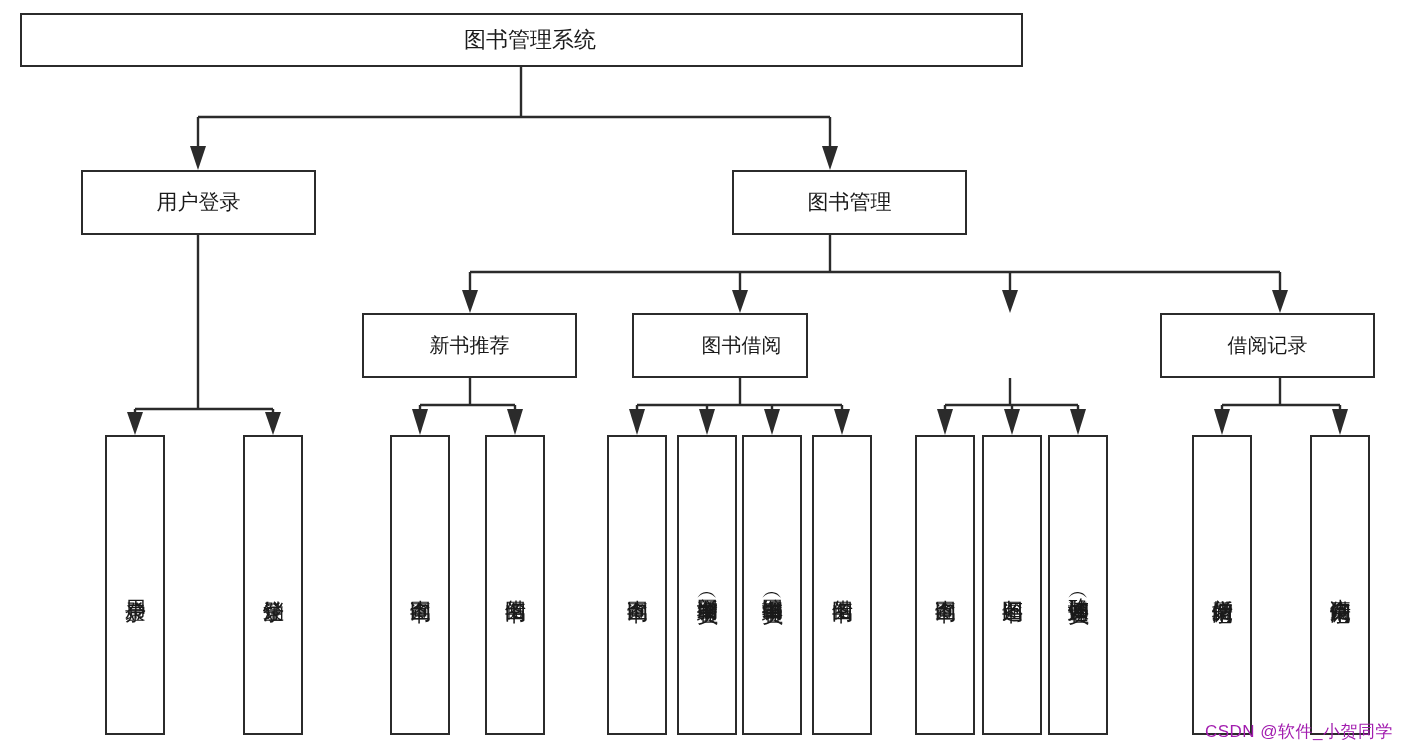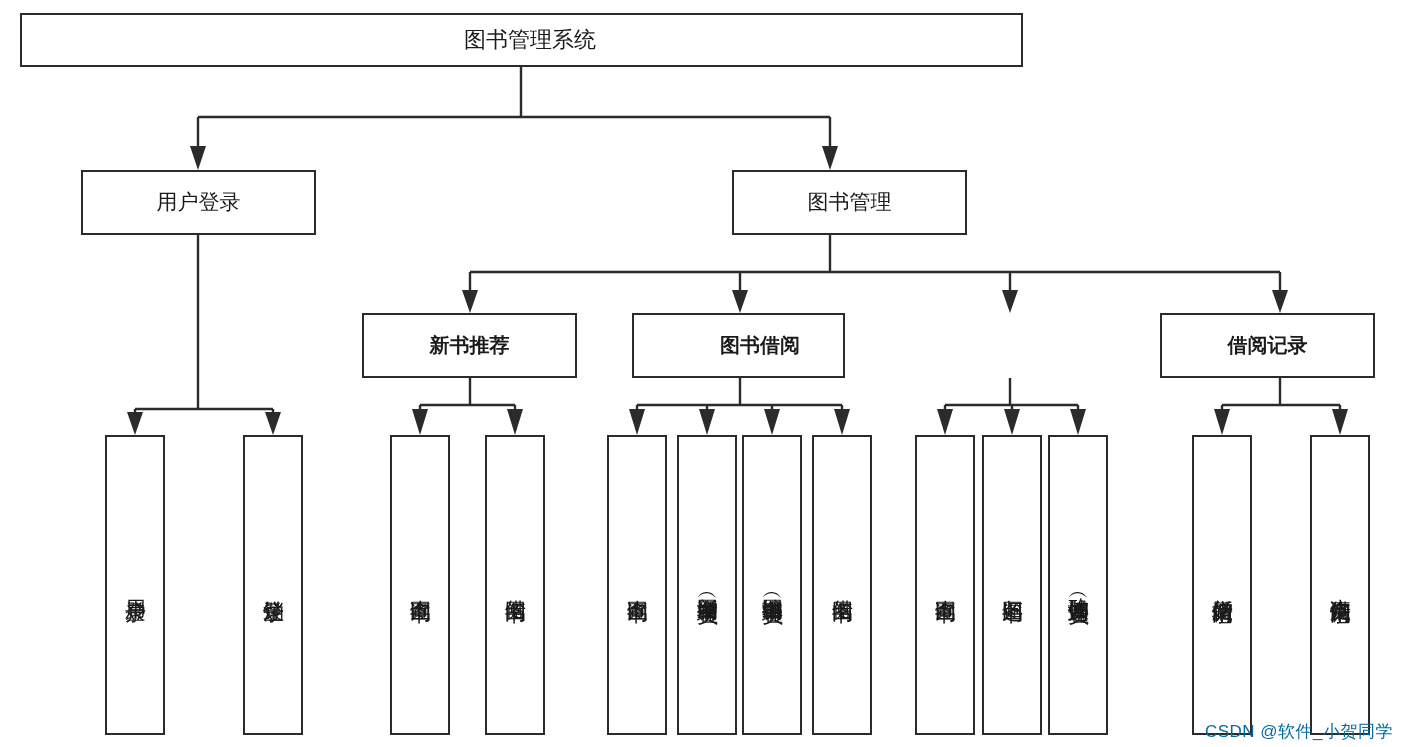--- a/index.html
+++ b/index.html
@@ -28,21 +28,20 @@
   }
   .node.root{
     font-size:22px;
     padding-left:17px;
   }
   .node.level2{
     font-size:21px;
   }
   .node.level3{
     font-size:20px;
-    font-weight:bold;
   }
   .node.leaf{
     font-size:21px;
     writing-mode:vertical-rl;
     text-orientation:upright;
     letter-spacing:1px;
     padding:6px 0;
     white-space:nowrap;
   }
   .node.leaf .lbl{
@@ -62,21 +61,21 @@
     stroke-width:2.4;
   }
   .arrowhead{
     fill:#2b2b2b;
   }
   #watermark{
     position:absolute;
     right:12px;
     bottom:4px;
     font-size:17px;
-    color:#0369a1;
+    color:#a21caf;
     white-space:nowrap;
     letter-spacing:.5px;
   }
 </style>
 </head>
 <body>
 
 <div id="stage">
 
   <svg id="wires" viewBox="0 0 1405 747">
@@ -148,21 +147,21 @@
   <div class="node level2" style="left:81px;top:170px;width:235px;height:65px;">
     <span>用户登录</span>
   </div>
   <div class="node level2" style="left:712px;top:170px;width:235px;height:65px;margin-left:20px;">
     <span>图书管理</span>
   </div>
 
   <div class="node level3" style="left:362px;top:313px;width:215px;height:65px;">
     <span>新书推荐</span>
   </div>
-  <div class="node level3" style="left:632px;top:313px;width:213px;height:65px;padding-left:43px;">
+  <div class="node level3" style="left:632px;top:313px;width:176px;height:65px;padding-left:43px;">
     <span>图书借阅</span>
   </div>
   <div class="node level3" style="left:1160px;top:313px;width:215px;height:65px;">
     <span>借阅记录</span>
   </div>
 
   <div class="node leaf" style="left:105px;top:435px;width:60px;height:300px;">
     <span class="lbl">用户登录</span>
   </div>
   <div class="node leaf" style="left:243px;top:435px;width:60px;height:300px;">

